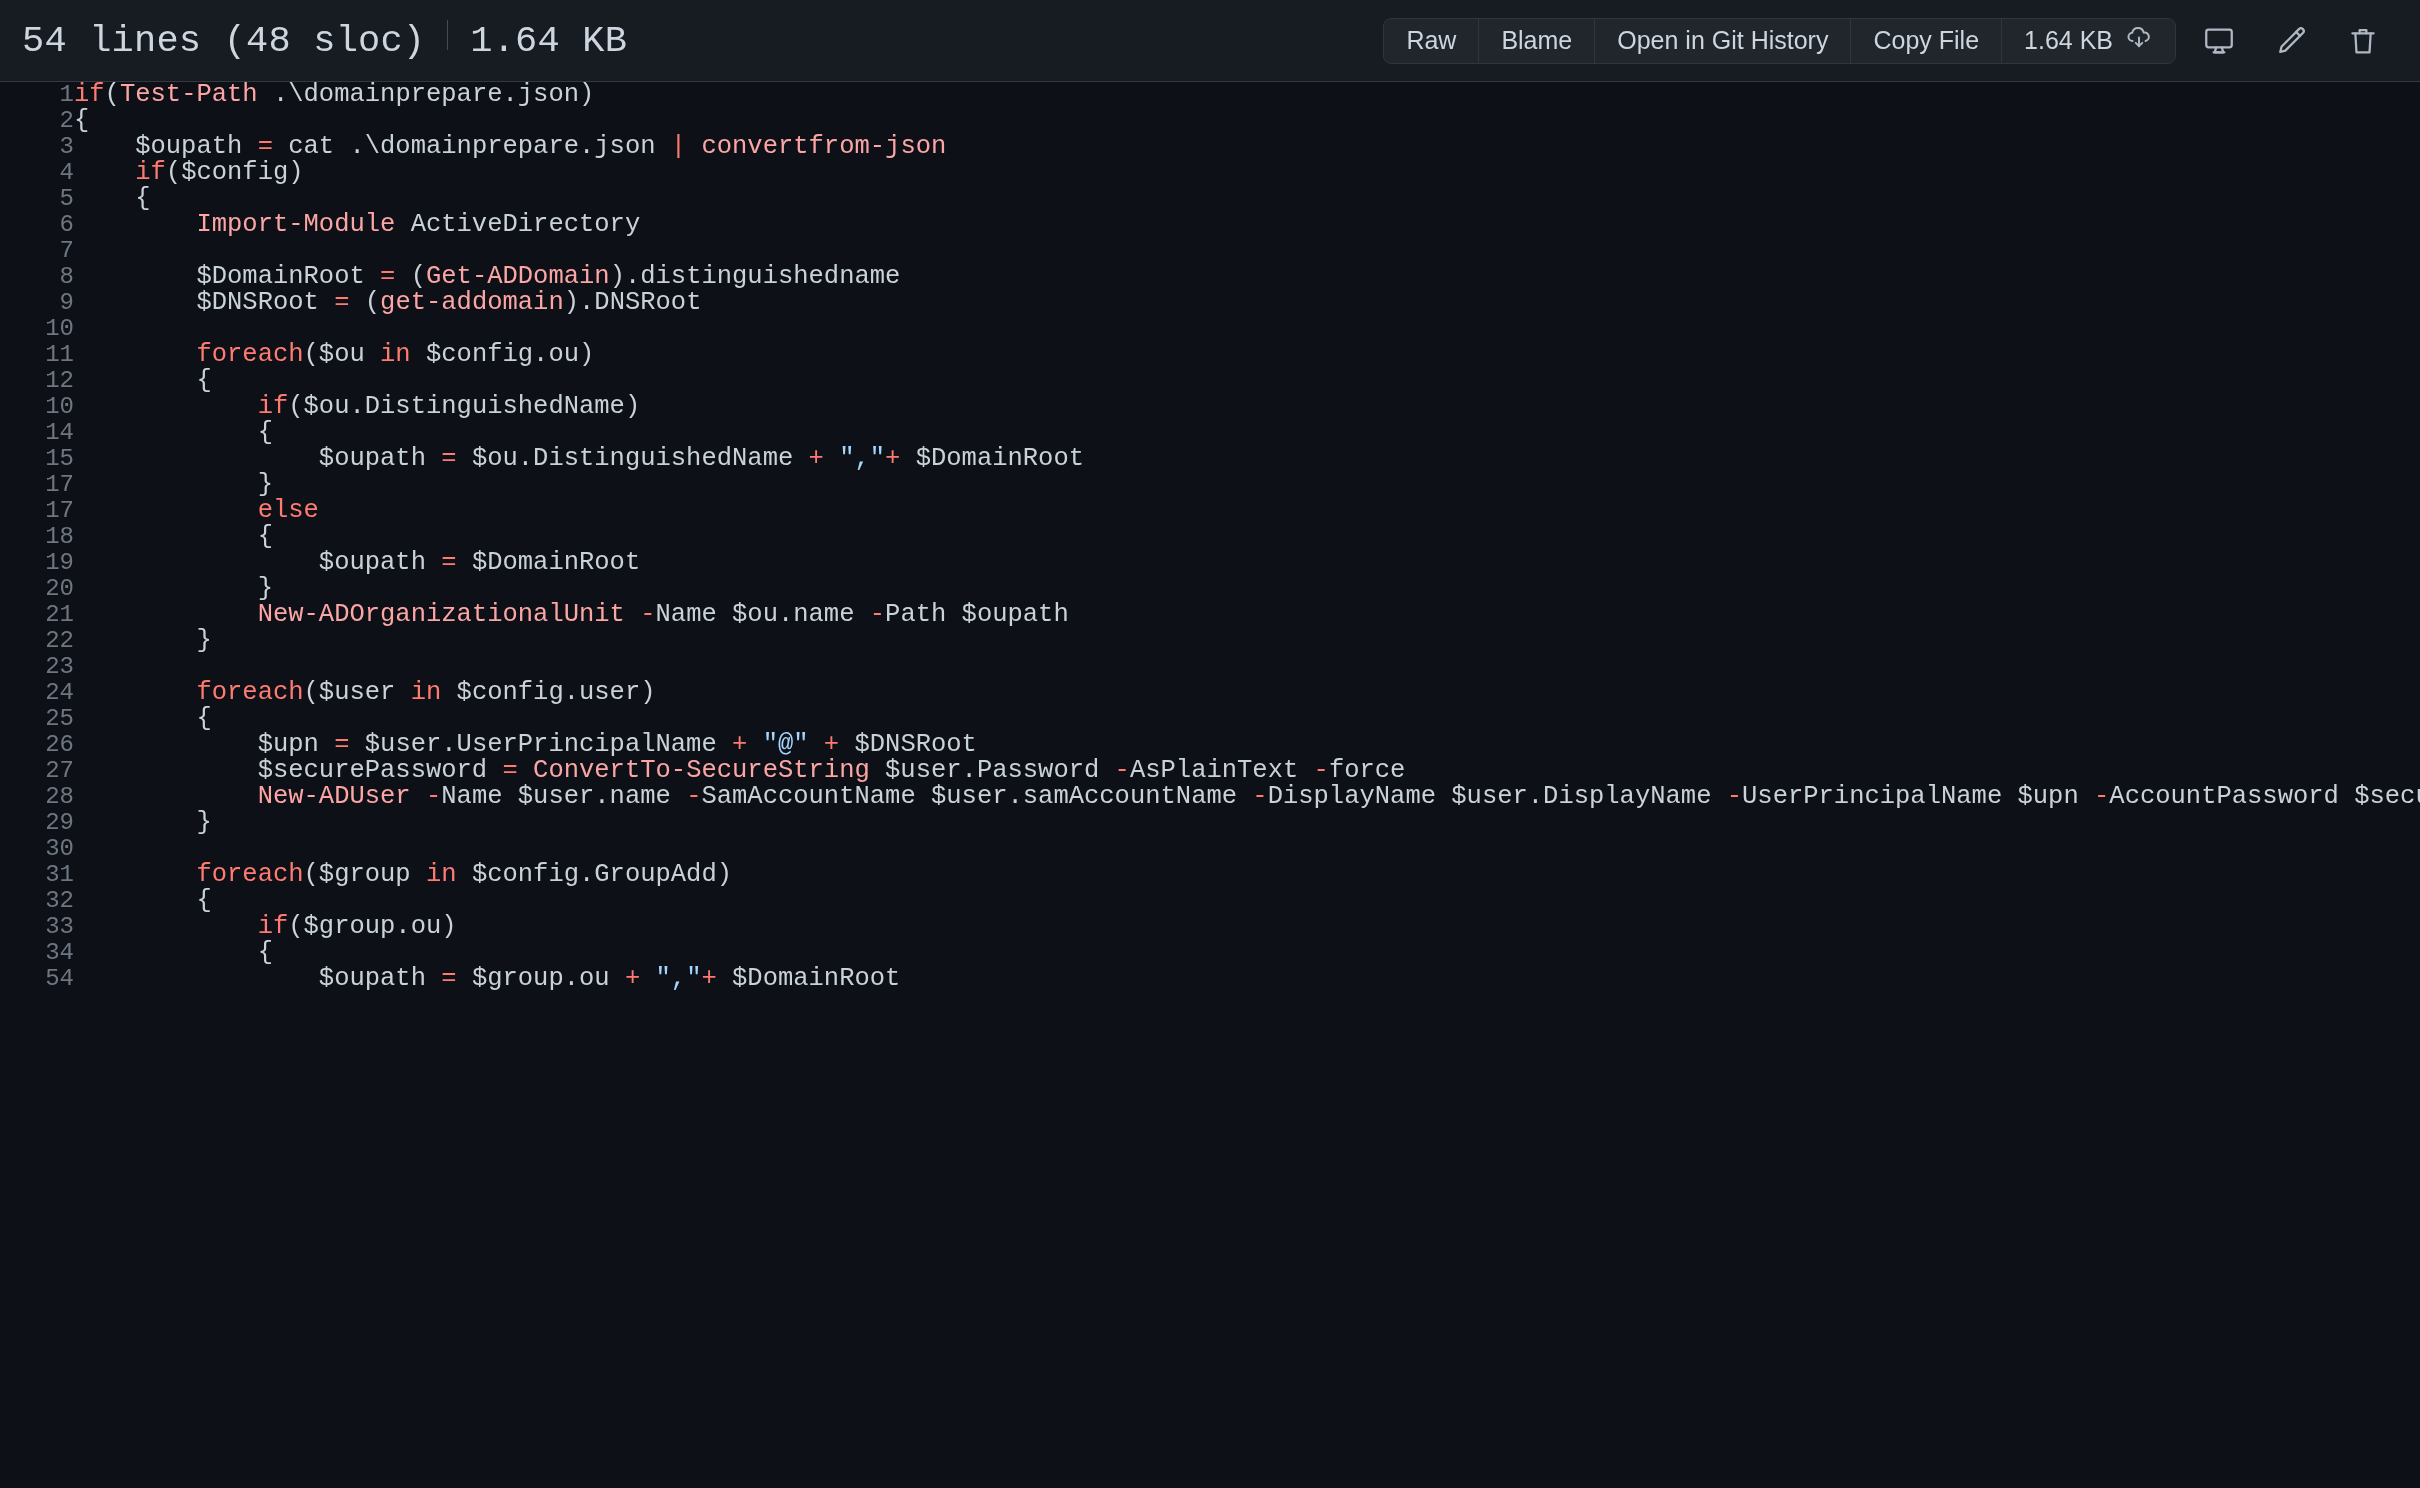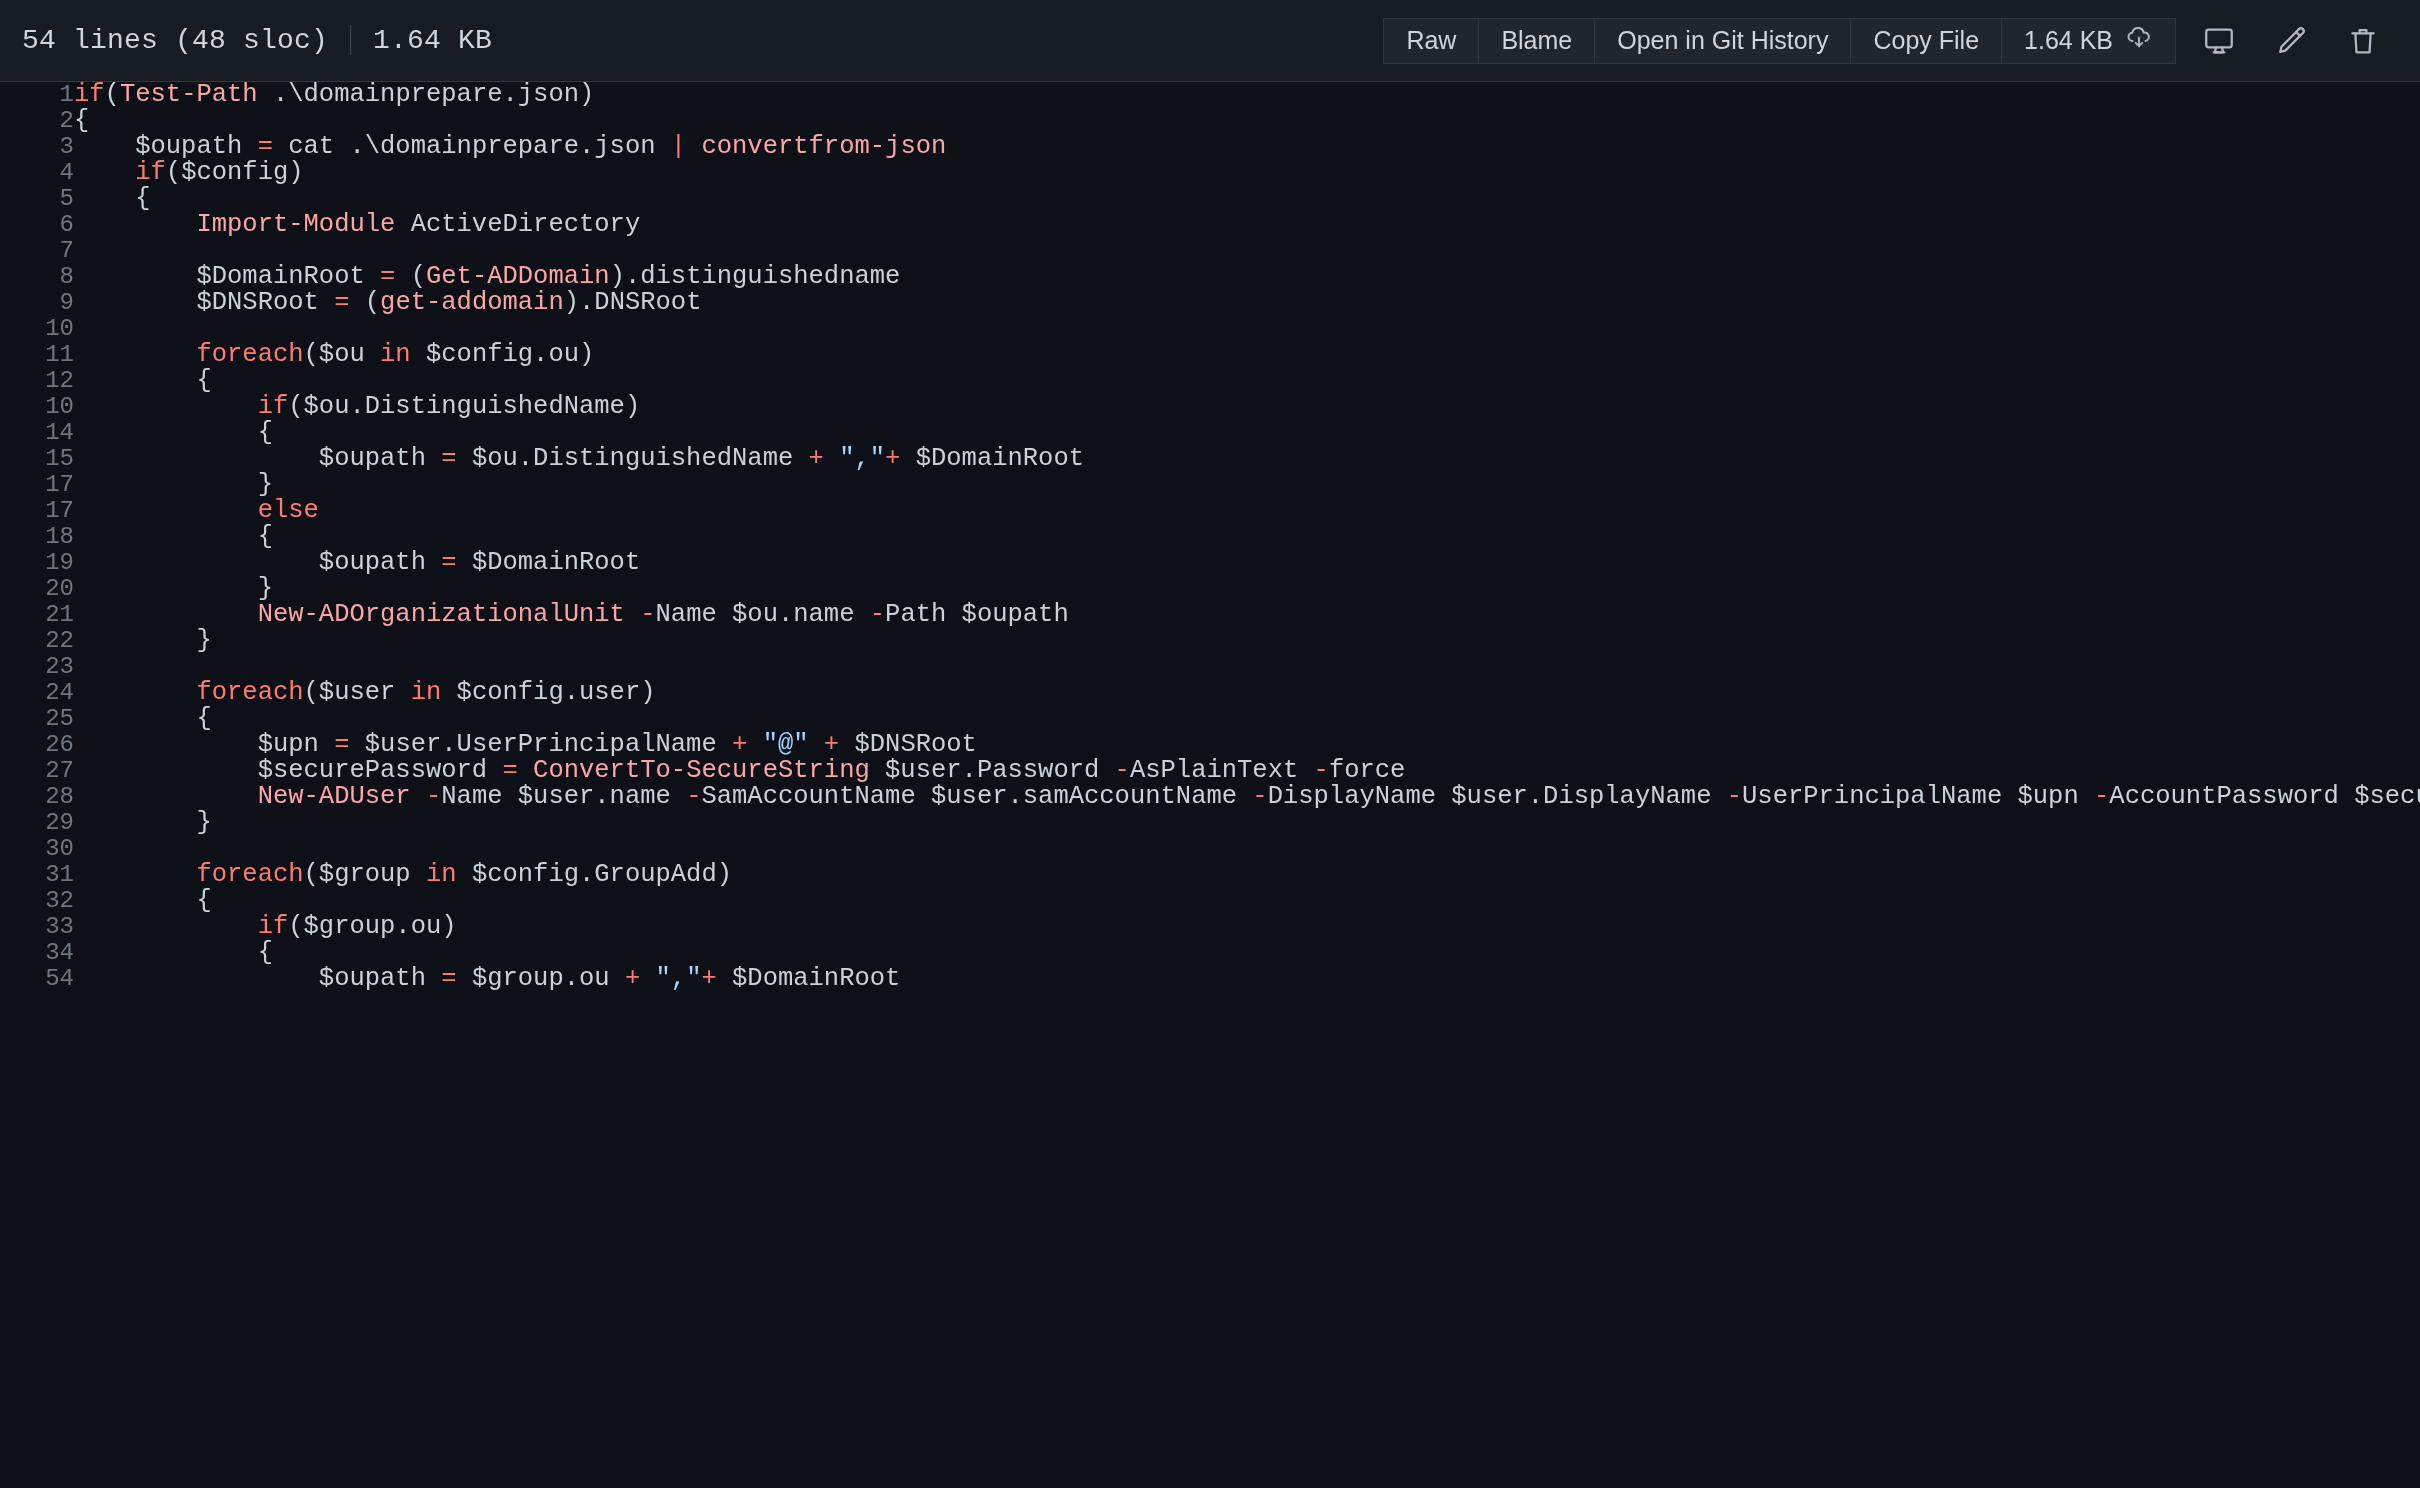--- a/index.html
+++ b/index.html
@@ -12,31 +12,31 @@
   #app { width:2420px; height:1488px; display:flex; flex-direction:column; background:#0d1117; }
 
   
   .file-header {
     height:82px; flex:0 0 82px;
     background:#171b22;
     border-bottom:1px solid #343941;
     display:flex; align-items:center; justify-content:space-between;
     padding:0 28px 0 22px;
   }
-  .file-meta { display:flex; align-items:flex-start; color:#c9d1d9; font-size:28px; letter-spacing:.2px;
+  .file-meta { display:flex; align-items:flex-start; color:#c9d1d9; font-size:37px; letter-spacing:.2px;
                font-family:"Liberation Mono", monospace; }
   .file-meta .lines { color:#cdd5de; }
   .meta-sep { width:1px; height:30px; background:#454b54; margin:0 22px; }
   .file-meta .size { color:#cdd5de; }
 
   .header-right { display:flex; align-items:center; gap:0; }
 
   .btn-group {
     display:flex; align-items:stretch;
-    border:1px solid #30363d; border-radius:0; overflow:hidden;
+    border:1px solid #30363d; border-radius:8px; overflow:hidden;
     background:#21262d; height:46px;
   }
   .btn-group .tb-btn {
     display:flex; align-items:center; gap:12px;
     padding:0 22px;
     background:#21262d; color:#cdd5de;
     font-size:25px; font-family:"Liberation Sans", sans-serif;
     border:0; border-right:1px solid #30363d;
     cursor:pointer; white-space:nowrap;
   }

